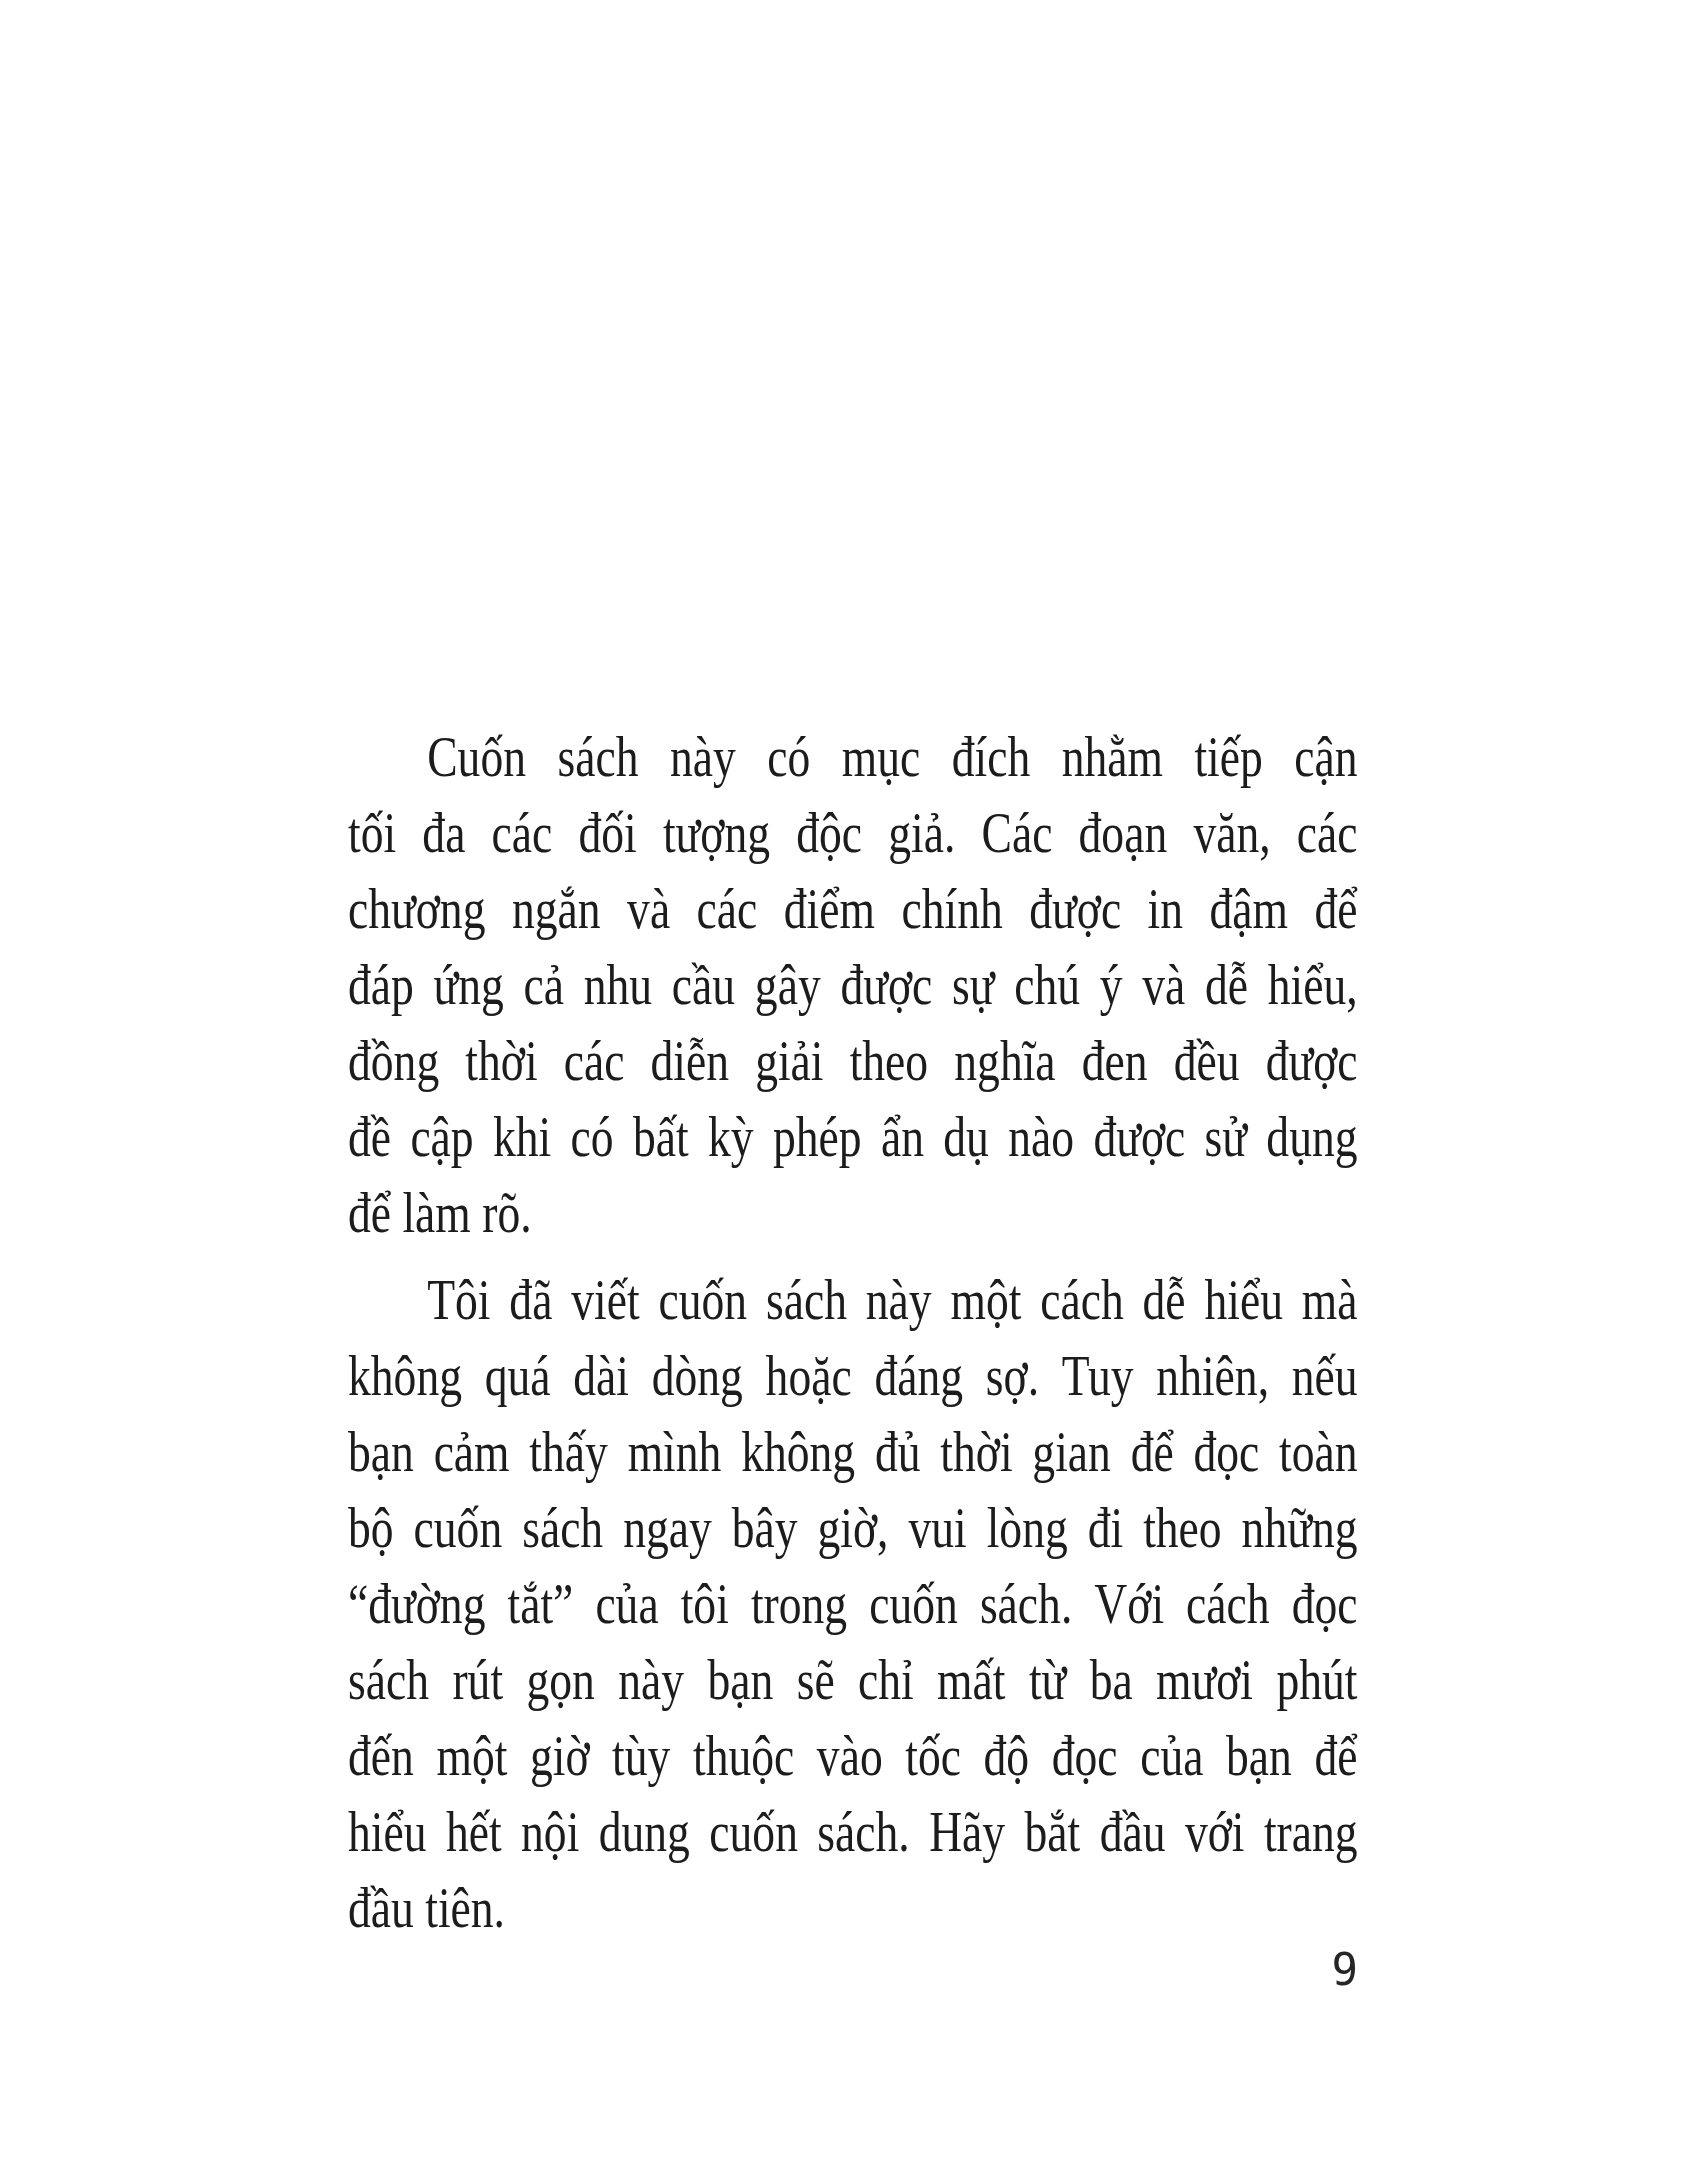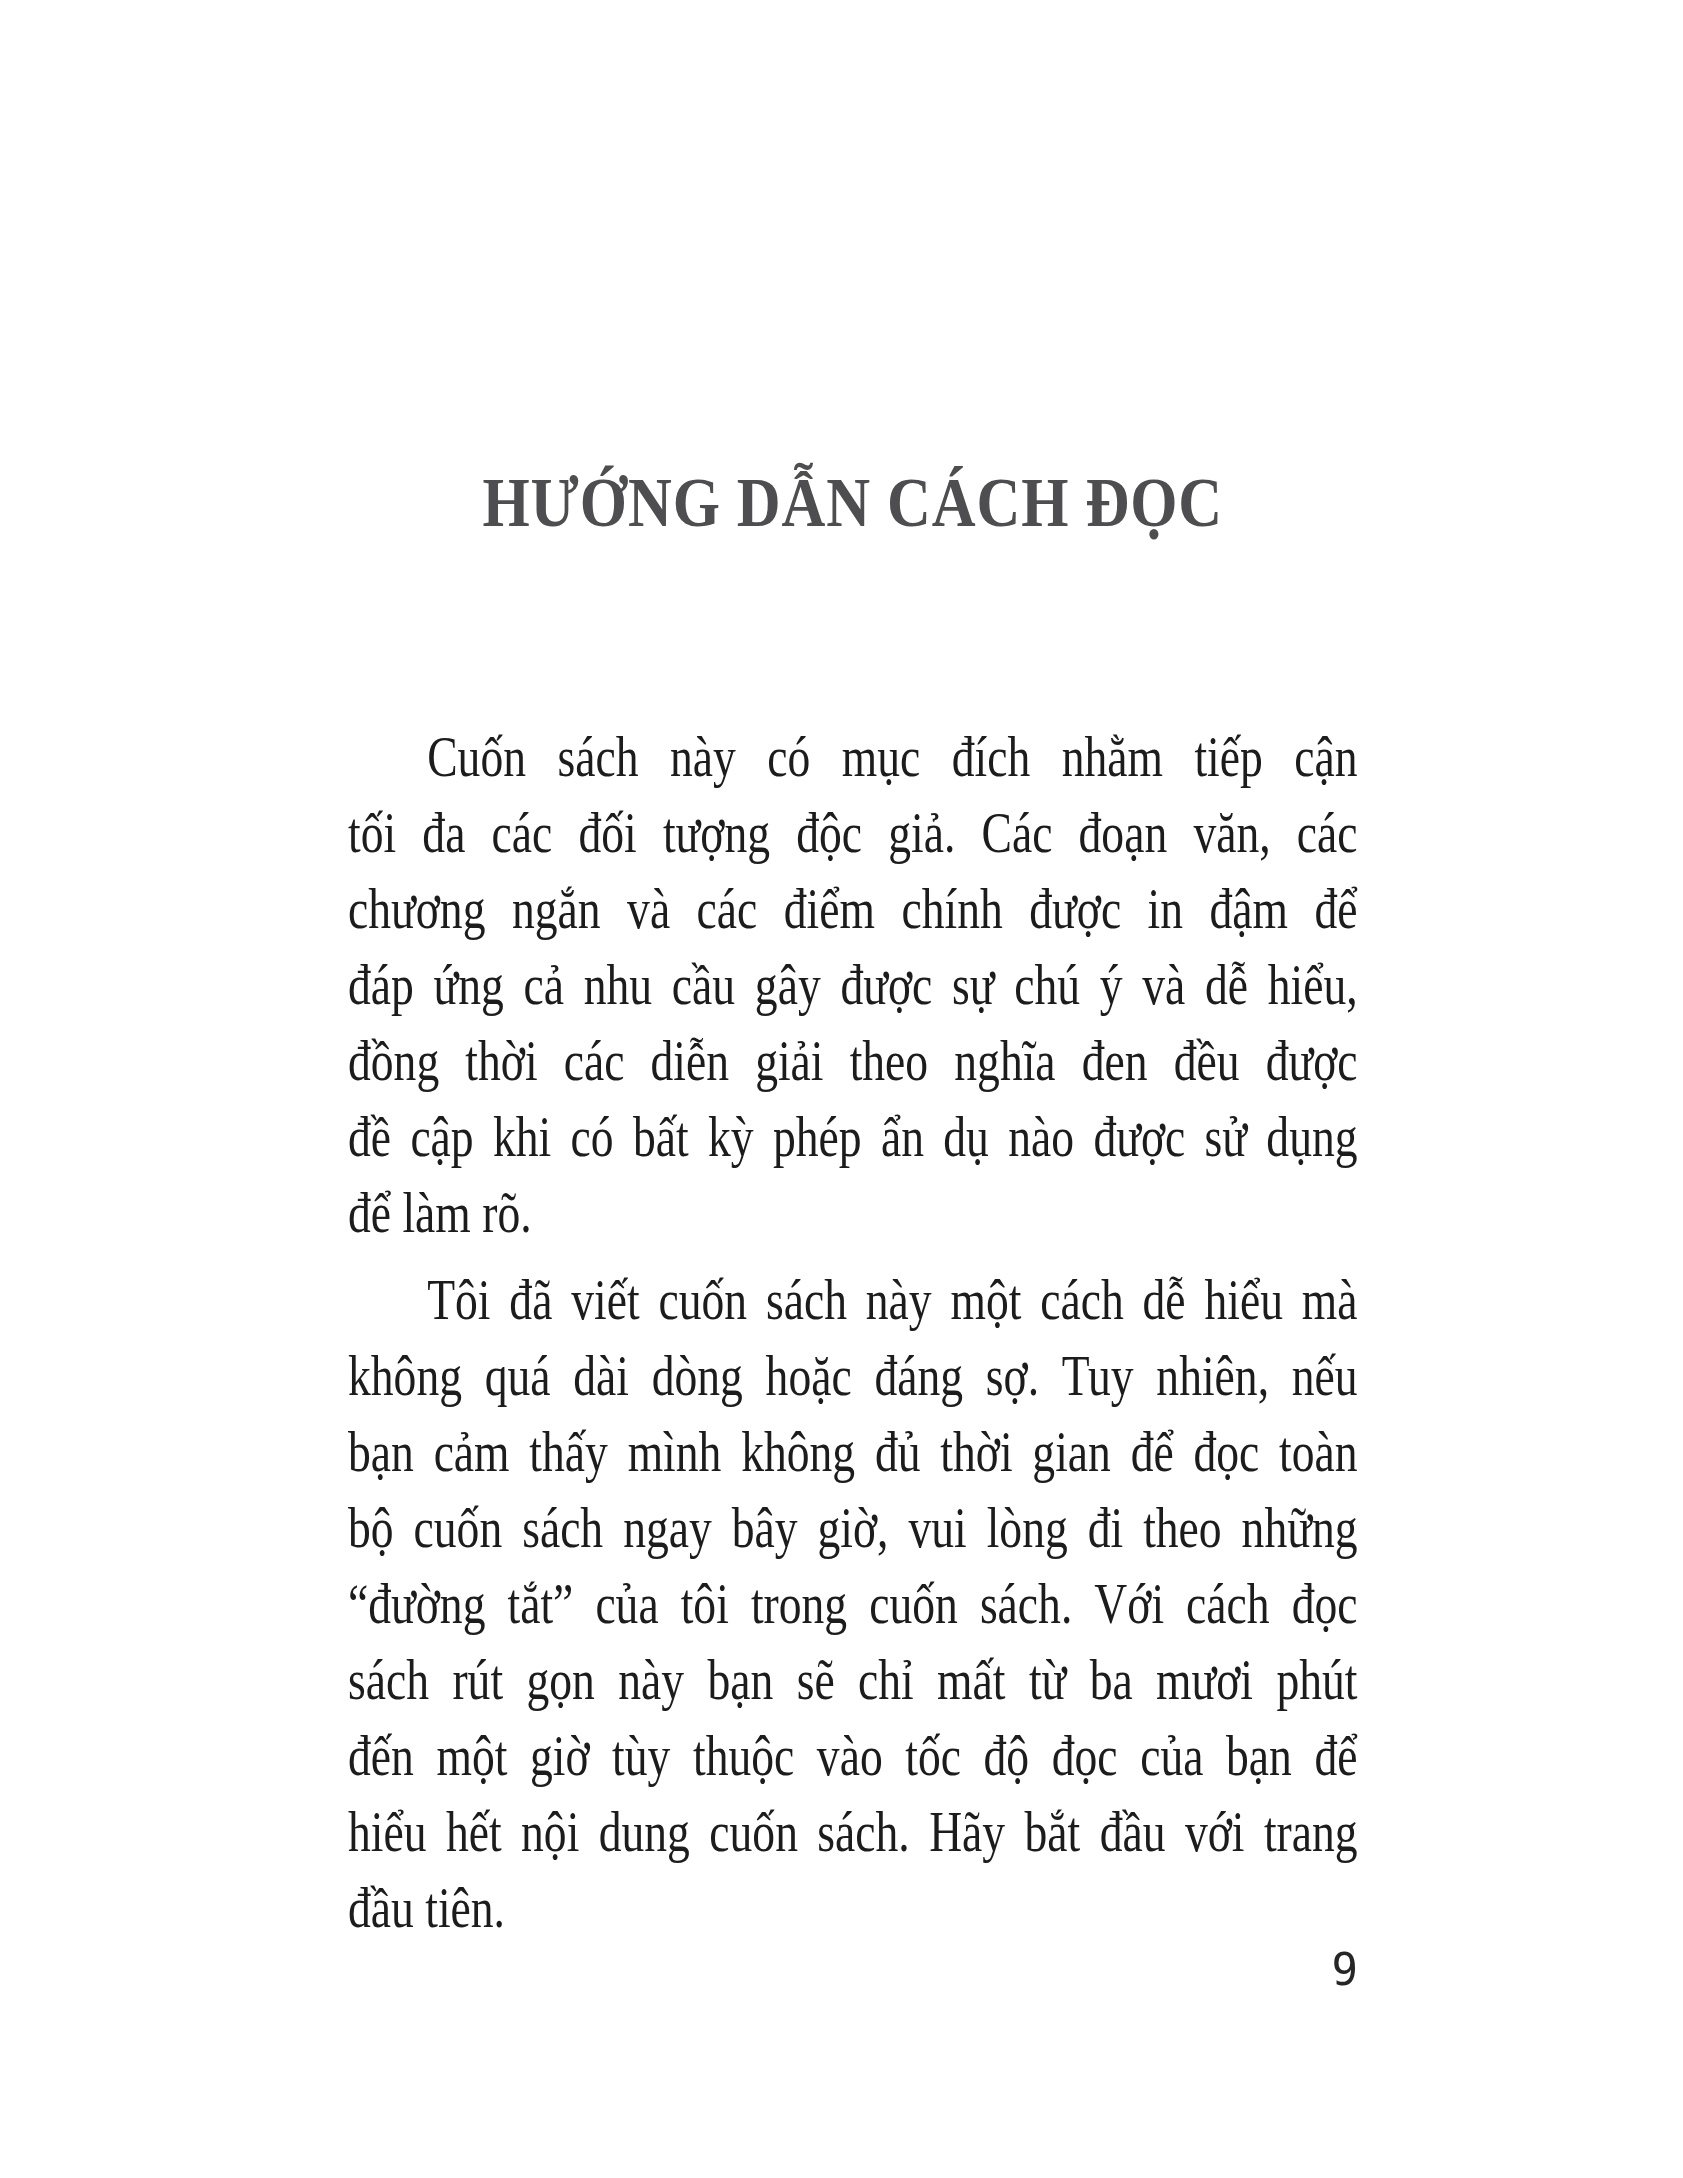--- a/index.html
+++ b/index.html
@@ -69,23 +69,20 @@
     font-size: 44px;
     line-height: 48px;
     color: #262626;
   }
 </style>
 </head>
 <body>
 
 <div class="page">
 
-  <div class="title-wrap">
-    <span class="title-inner">HƯỚNG DẪN CÁCH ĐỌC</span>
-  </div>
 
   <div class="bodytext" id="bodytext">
       <div class="para">
         <div class="line indent"><span>Cuốn</span><span>sách</span><span>này</span><span>có</span><span>mục</span><span>đích</span><span>nhằm</span><span>tiếp</span><span>cận</span></div>
         <div class="line"><span>tối</span><span>đa</span><span>các</span><span>đối</span><span>tượng</span><span>độc</span><span>giả.</span><span>Các</span><span>đoạn</span><span>văn,</span><span>các</span></div>
         <div class="line"><span>chương</span><span>ngắn</span><span>và</span><span>các</span><span>điểm</span><span>chính</span><span>được</span><span>in</span><span>đậm</span><span>để</span></div>
         <div class="line"><span>đáp</span><span>ứng</span><span>cả</span><span>nhu</span><span>cầu</span><span>gây</span><span>được</span><span>sự</span><span>chú</span><span>ý</span><span>và</span><span>dễ</span><span>hiểu,</span></div>
         <div class="line"><span>đồng</span><span>thời</span><span>các</span><span>diễn</span><span>giải</span><span>theo</span><span>nghĩa</span><span>đen</span><span>đều</span><span>được</span></div>
         <div class="line"><span>đề</span><span>cập</span><span>khi</span><span>có</span><span>bất</span><span>kỳ</span><span>phép</span><span>ẩn</span><span>dụ</span><span>nào</span><span>được</span><span>sử</span><span>dụng</span></div>
         <div class="line last">để làm rõ.</div>

